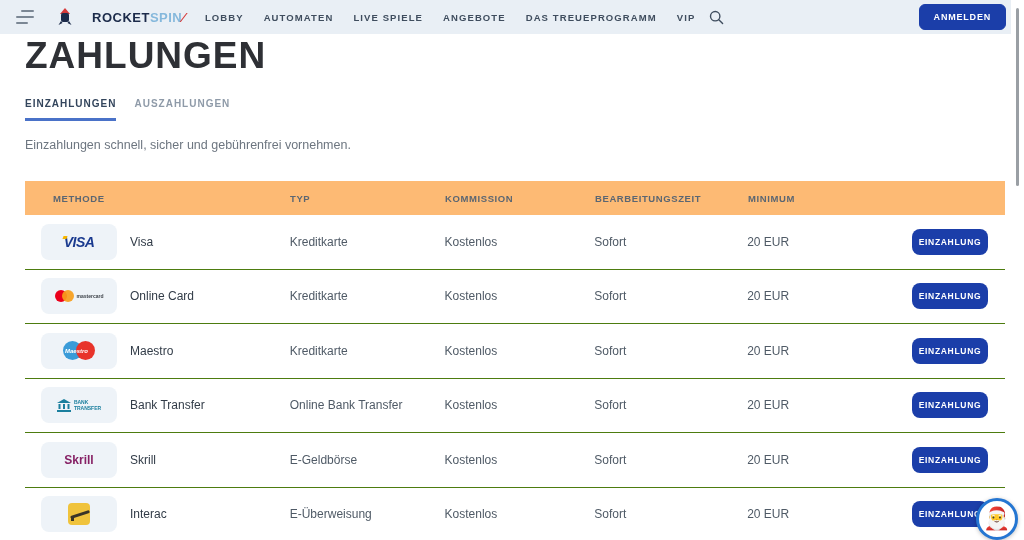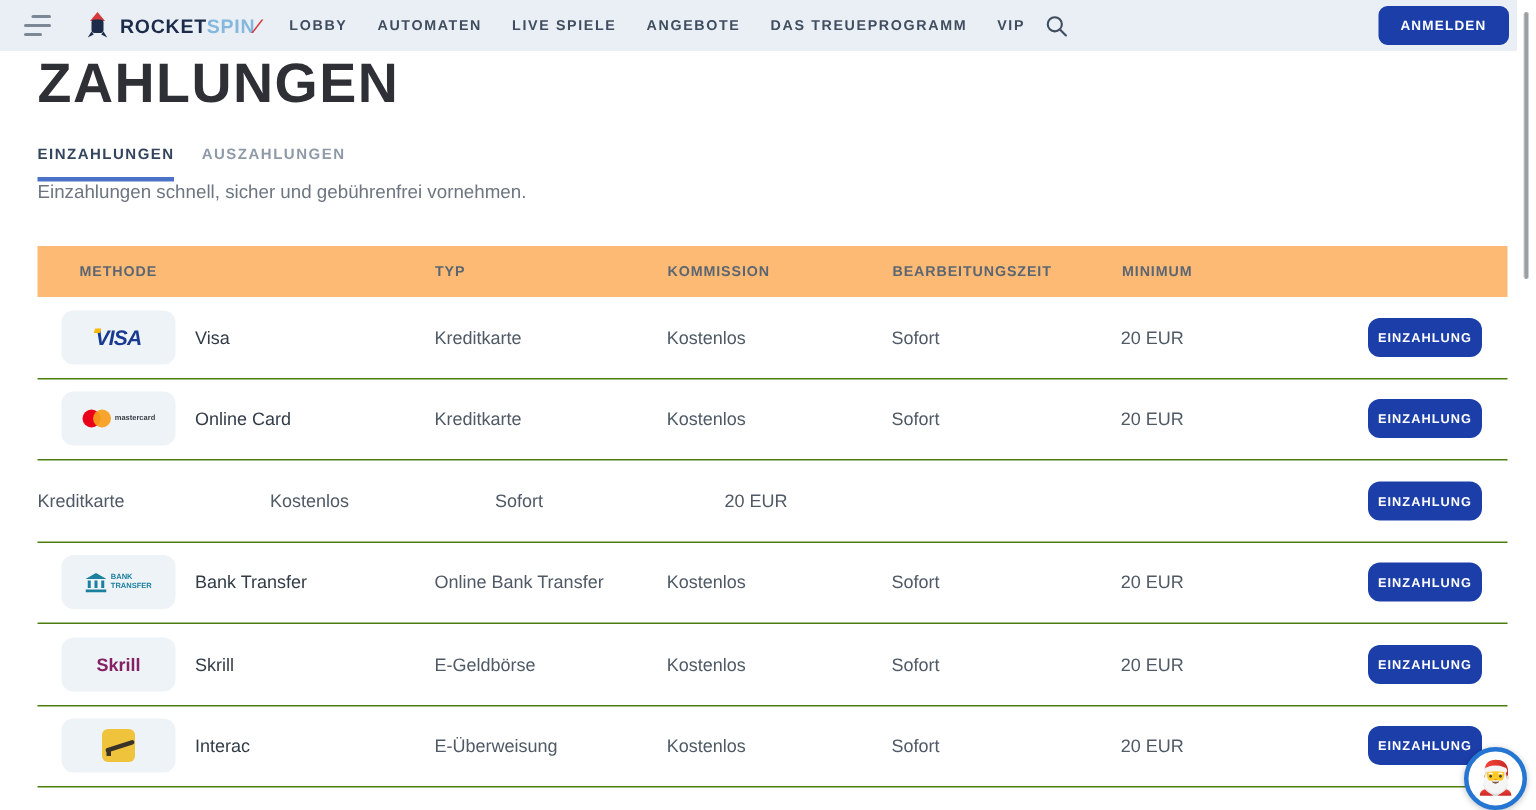--- a/index.html
+++ b/index.html
@@ -9,21 +9,21 @@
   
   .topbar { height:34px; background:#e9eff5; display:flex; align-items:center;
     padding:0 10px 0 16px; position:relative; z-index:2; }
   .burger { width:20px; height:14px; display:flex; flex-direction:column;
     justify-content:space-between; cursor:pointer; margin-right:22px; }
   .burger span { height:2px; background:#7b8794; border-radius:2px; display:block; }
   .burger span:nth-child(1){ width:13px; margin-left:5px; }
   .burger span:nth-child(2){ width:18px; }
   .burger span:nth-child(3){ width:12px; }
 
-  .brand { display:flex; align-items:center; gap:8px; cursor:pointer; margin-right:20px; }
+  .brand { display:flex; align-items:center; gap:20px; cursor:pointer; margin-right:20px; }
   .brand-text { font-size:13px; font-weight:900; letter-spacing:.5px; }
   .brand-text .b1 { color:#1c2b4a; }
   .brand-text .b2 { color:#85b8dc; }
   .brand-text .b3 { color:#d63a3a; font-style:italic; }
 
   .nav { display:flex; align-items:center; gap:20px;text-align:right; }
   .nav-item { font-size:9.5px; font-weight:700; letter-spacing:1.1px; color:#3f4d5e;
     cursor:pointer; text-transform:uppercase; white-space:nowrap; }
   .search-btn { margin-left:14px; cursor:pointer; display:flex; align-items:center; }
 
@@ -38,21 +38,21 @@
   
   .page { padding:0 19px 0 25px; }
   .page-title { margin-top:3px; font-size:37px; font-weight:900; letter-spacing:1px;
     color:#2e3035; line-height:1; }
 
   .tabs { display:flex; gap:18px; margin-top:24px; }
   .tab { font-size:10px; font-weight:700; letter-spacing:1px; color:#8e9aa8;
     padding-bottom:9px; cursor:pointer; text-transform:uppercase; }
   .tab.active { color:#33455c; border-bottom:3px solid #4a72c8; }
 
-  .page-desc { font-size:12.5px; color:#6d7680; }
+  .page-desc { margin-top:17px; font-size:12.5px; color:#6d7680; }
 
   
   .ptable { margin-top:29px; }
   .t-head { height:34px; background:#fdba74; display:flex; align-items:center; }
   .t-head .hcell { font-size:9.5px; font-weight:700; letter-spacing:.6px; color:#5b6672; }
   .t-row { display:flex; align-items:center; height:54.5px; border-bottom:1px solid #4d7c0f; }
 
   .c-method { width:265px; display:flex; align-items:center; }
   .c-typ { width:155px; }
   .c-komm { width:150px; }
@@ -211,20 +211,30 @@
     <div class="c-typ cell-text">Kreditkarte</div>
     <div class="c-komm cell-text">Kostenlos</div>
     <div class="c-zeit cell-text">Sofort</div>
     <div class="c-min cell-text">20 EUR</div>
     <div class="c-action">
       <button class="deposit-btn">EINZAHLUNG</button>
     </div>
   </div>
 
   <div class="t-row">
+    <div class="c-method">
+      <div class="logo-chip">
+              <span class="maestro-wrap">
+                <i class="c1"></i>
+                <i class="c2"></i>
+                <span class="maestro-txt">Maestro</span>
+              </span>
+            </div>
+      <span class="pay-name">Maestro</span>
+    </div>
     <div class="c-typ cell-text">Kreditkarte</div>
     <div class="c-komm cell-text">Kostenlos</div>
     <div class="c-zeit cell-text">Sofort</div>
     <div class="c-min cell-text">20 EUR</div>
     <div class="c-action">
       <button class="deposit-btn">EINZAHLUNG</button>
     </div>
   </div>
 
   <div class="t-row">

